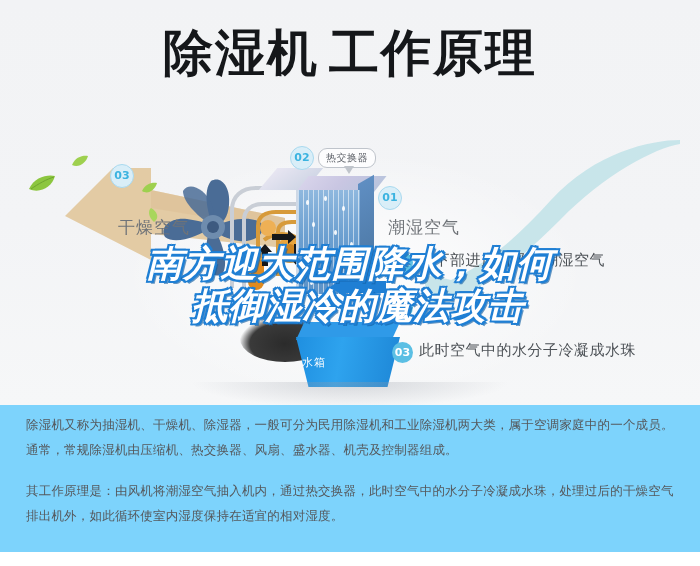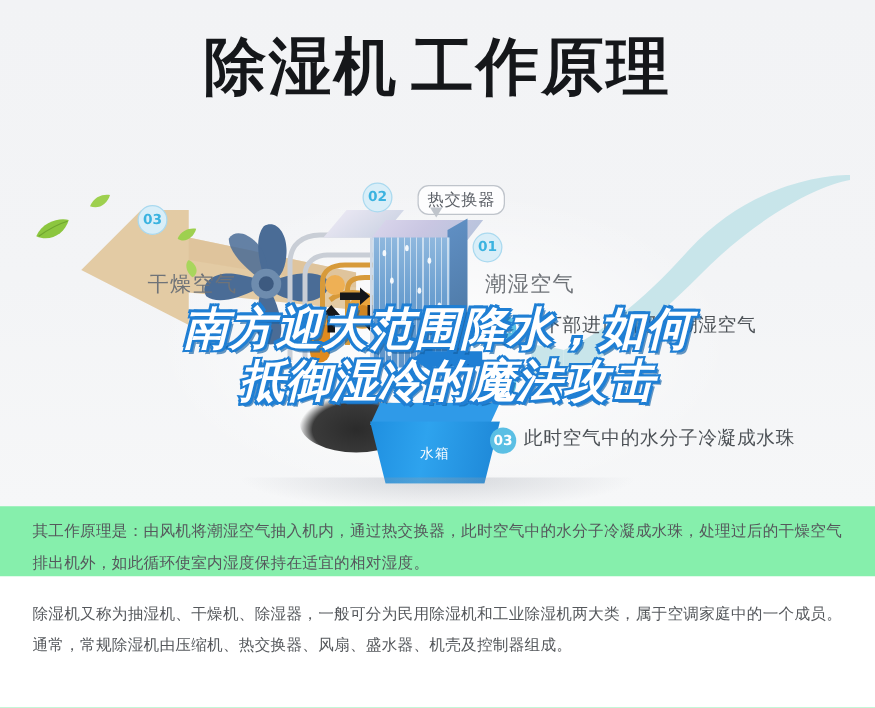--- a/index.html
+++ b/index.html
@@ -2,21 +2,21 @@
 <html lang="zh"><head>
 <meta charset="utf-8">
 <style>
   html,body{margin:0;padding:0;}
   body{
     width:700px;height:566px;overflow:hidden;
     background:#ffffff;
     font-family:"Liberation Sans","DejaVu Sans",sans-serif;
     -webkit-font-smoothing:antialiased;
   }
-  .page{position:relative;width:700px;height:461px;background:#86efac;}
+  .page{position:relative;width:700px;height:552px;background:#7dd3fc;}
 
   
   .hero{
     position:absolute;left:0;top:0;width:700px;height:405px;
     background:linear-gradient(180deg,#f2f3f5 0%,#f3f4f6 55%,#f6f7f8 100%);
     overflow:hidden;
   }
 
   
   .hero-title{
@@ -88,21 +88,21 @@
     position:absolute;left:6px;top:0;width:104px;height:18px;
     background:#2f9ae8;
     clip-path:polygon(8% 0,100% 0,92% 100%,0 100%);
   }
   .tank-body{
     position:absolute;left:6px;top:15px;width:104px;height:50px;
     background:linear-gradient(100deg,#1f8fe0 0%,#2ea3ee 42%,#1d86d6 100%);
     clip-path:polygon(0 0,100% 0,88% 100%,12% 100%);
   }
   .tank-label{
-    position:absolute;left:0;top:33px;width:116px;text-align:center;
+    position:absolute;left:12px;top:33px;width:116px;text-align:left;
     color:#ffffff;font-size:11px;letter-spacing:1px;
     font-family:"DejaVu Sans","Liberation Sans",sans-serif;
   }
   .tank-shadow{
     position:absolute;left:240px;top:316px;width:90px;height:46px;
     background:radial-gradient(ellipse at 50% 60%,#2b2b2b 0%,#3a3a3a 55%,rgba(60,60,60,0) 72%);
     border-radius:50%;
   }
 
   
@@ -118,24 +118,23 @@
     font-size:11px;font-weight:700;line-height:21px;text-align:center;
     font-family:"DejaVu Sans","Liberation Sans",sans-serif;
   }
   .lbl{
     position:absolute;color:#6f7378;font-size:17px;letter-spacing:1px;
     font-family:"DejaVu Sans","Liberation Sans",sans-serif;white-space:nowrap;
   }
   .callout{
     position:absolute;left:318px;top:148px;
     padding:2px 7px;border:1px solid #bfc4cb;border-radius:9px;
-    background:rgba(255,255,255,.82);color:#5d6168;font-size:13px;
+    background:rgba(255,255,255,.82);color:#5d6168;font-size:10px;
     letter-spacing:.5px;white-space:nowrap;
     font-family:"DejaVu Sans","Liberation Sans",sans-serif;
-    margin-left:16px;
   }
   .callout-tail{
     position:absolute;left:344px;top:166px;width:0;height:0;
     border-left:5px solid transparent;border-right:5px solid transparent;
     border-top:8px solid #bfc4cb;
   }
 
   
   .steps{position:absolute;left:392px;top:246px;width:300px;}
   .step{position:relative;height:45px;}
@@ -304,17 +303,17 @@
     </div>
 
     <div class="overlay">
       <div class="l1">南方迎大范围降水，如何</div>
       <div class="l2">抵御湿冷的魔法攻击</div>
     </div>
 
   </div>
 
   <div class="copy">
+    <p>除湿机又称为抽湿机、干燥机、除湿器，一般可分为民用除湿机和工业除湿机两大类，属于空调家庭中的一个成员。通常，常规除湿机由压缩机、热交换器、风扇、盛水器、机壳及控制器组成。</p>
     <p>其工作原理是：由风机将潮湿空气抽入机内，通过热交换器，此时空气中的水分子冷凝成水珠，处理过后的干燥空气排出机外，如此循环使室内湿度保持在适宜的相对湿度。</p>
-    <p>除湿机又称为抽湿机、干燥机、除湿器，一般可分为民用除湿机和工业除湿机两大类，属于空调家庭中的一个成员。通常，常规除湿机由压缩机、热交换器、风扇、盛水器、机壳及控制器组成。</p>
   </div>
 
 </div>
 
 </body></html>

